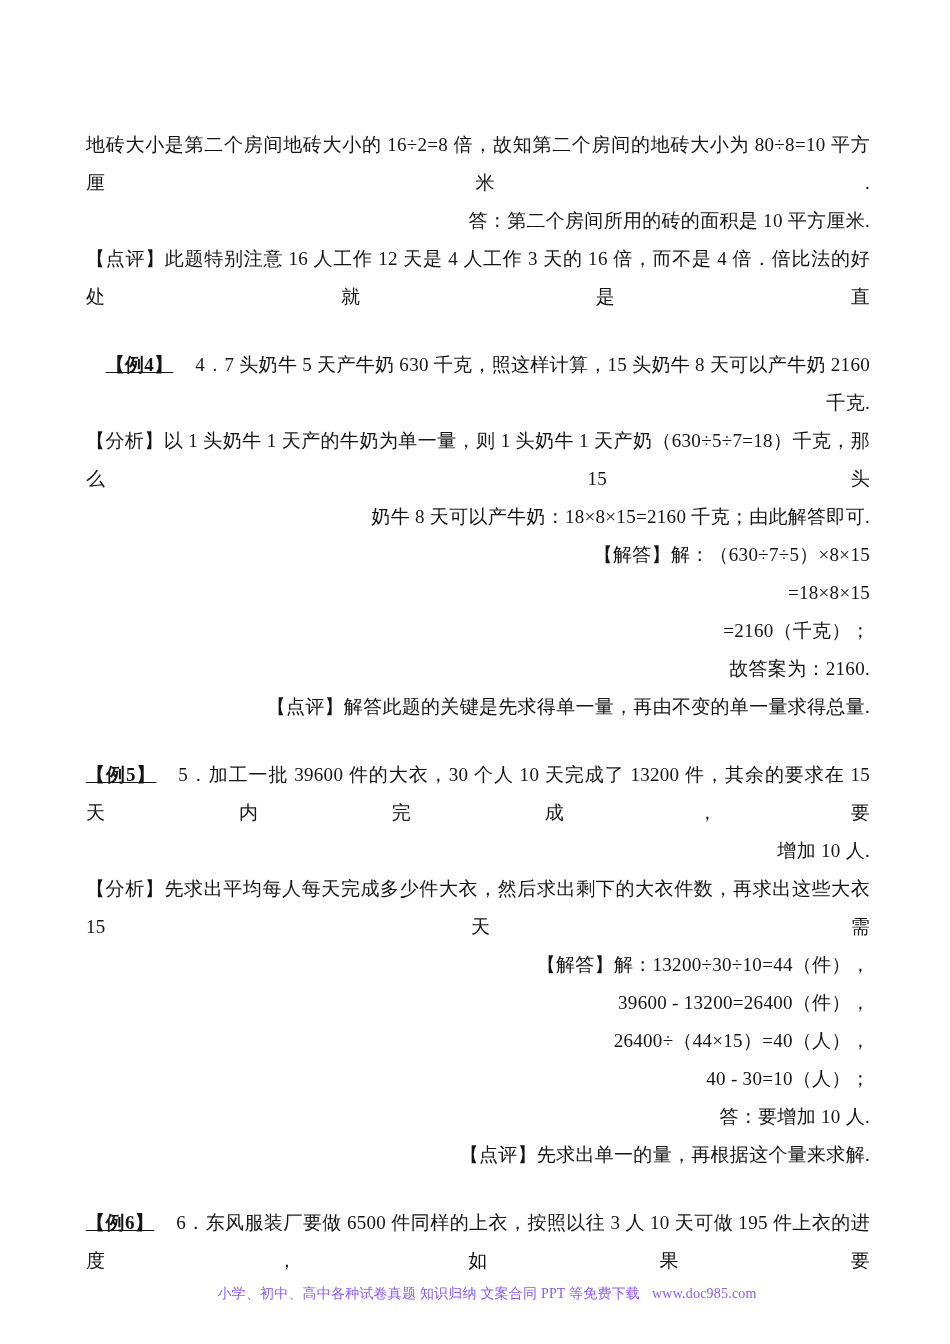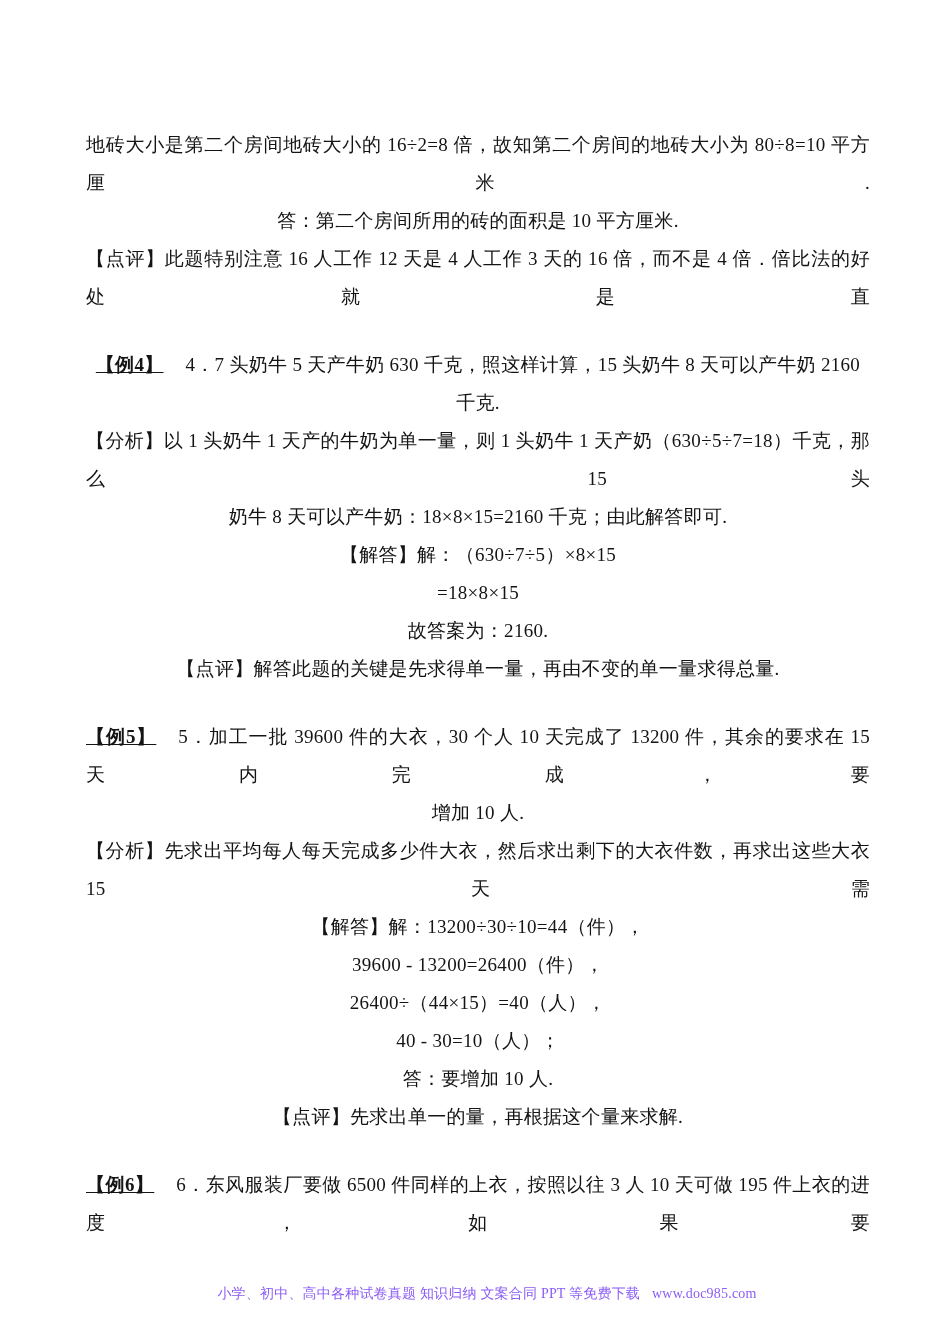--- a/index.html
+++ b/index.html
@@ -11,21 +11,21 @@
     font-family:"Liberation Serif","DejaVu Serif",serif;
     color:#141414;
   }
   .page{width:950px;height:1344px;position:relative;background:#ffffff;margin-top:40px;}
   .content{padding:86px 80px 0 86px;}
   p.line{
     margin:0;
     font-size:19px;
     line-height:38px;
     letter-spacing:0.3px;
-    text-align:center;
+    text-align:right;
   }
   
   p.full{text-align:justify;text-align-last:justify;}
   
   .ind-a{margin-left:28px;}   
   .ind-b{margin-left:18px;}   
   .ind-c{margin-left:30px;}   
   .head .label{font-weight:bold;text-decoration:underline;}
   .head-gap{display:inline-block;width:22px;}
   .example{margin-top:30px;}
@@ -49,20 +49,21 @@
     <p class="line ind-a full">地砖大小是第二个房间地砖大小的 16÷2=8 倍，故知第二个房间的地砖大小为 80÷8=10 平方厘米.</p>
     <p class="line ind-a">答：第二个房间所用的砖的面积是 10 平方厘米.</p>
     <p class="line ind-a full">【点评】此题特别注意 16 人工作 12 天是 4 人工作 3 天的 16 倍，而不是 4 倍．倍比法的好处就是直</p>
 
     <section class="example">
       <p class="line head"><span class="label">【例4】</span><span class="head-gap"></span><span>4．7 头奶牛 5 天产牛奶 630 千克，照这样计算，15 头奶牛 8 天可以产牛奶 2160 千克.</span></p>
       <p class="line ind-b full">【分析】以 1 头奶牛 1 天产的牛奶为单一量，则 1 头奶牛 1 天产奶（630÷5÷7=18）千克，那么 15 头</p>
       <p class="line ind-b">奶牛 8 天可以产牛奶：18×8×15=2160 千克；由此解答即可.</p>
       <p class="line ind-b">【解答】解：（630÷7÷5）×8×15</p>
       <p class="line ind-b">=18×8×15</p>
+      <p class="line ind-b">=2160（千克）；</p>
       <p class="line ind-b">故答案为：2160.</p>
       <p class="line ind-b">【点评】解答此题的关键是先求得单一量，再由不变的单一量求得总量.</p>
     </section>
 
     <section class="example">
       <p class="line head full"><span class="label">【例5】</span><span class="head-gap"></span><span>5．加工一批 39600 件的大衣，30 个人 10 天完成了 13200 件，其余的要求在 15 天内完成，要</span></p>
       <p class="line ind-c">增加 10 人.</p>
       <p class="line ind-b full">【分析】先求出平均每人每天完成多少件大衣，然后求出剩下的大衣件数，再求出这些大衣 15 天需</p>
       <p class="line ind-b">【解答】解：13200÷30÷10=44（件），</p>
       <p class="line ind-b">39600 - 13200=26400（件），</p>

